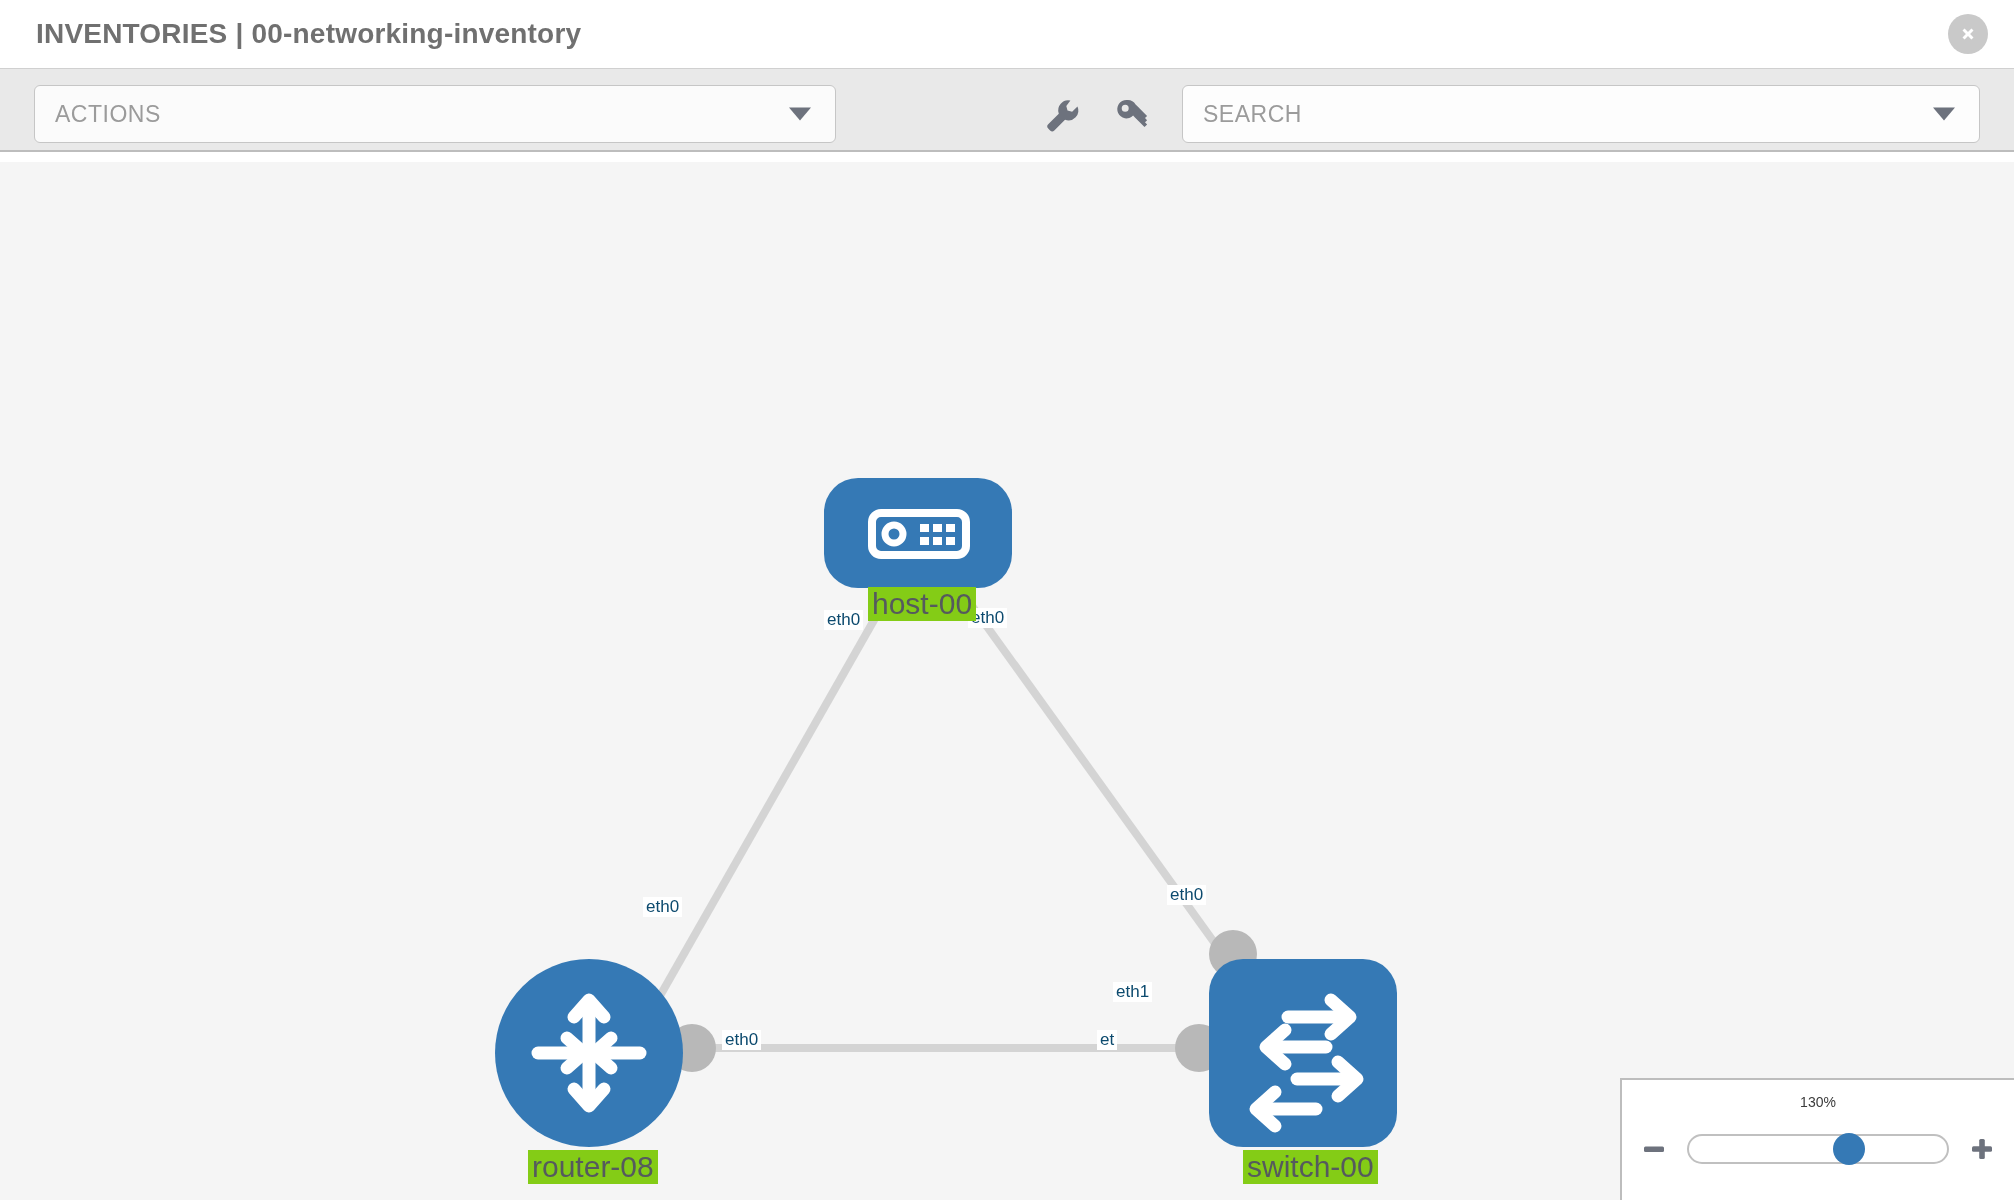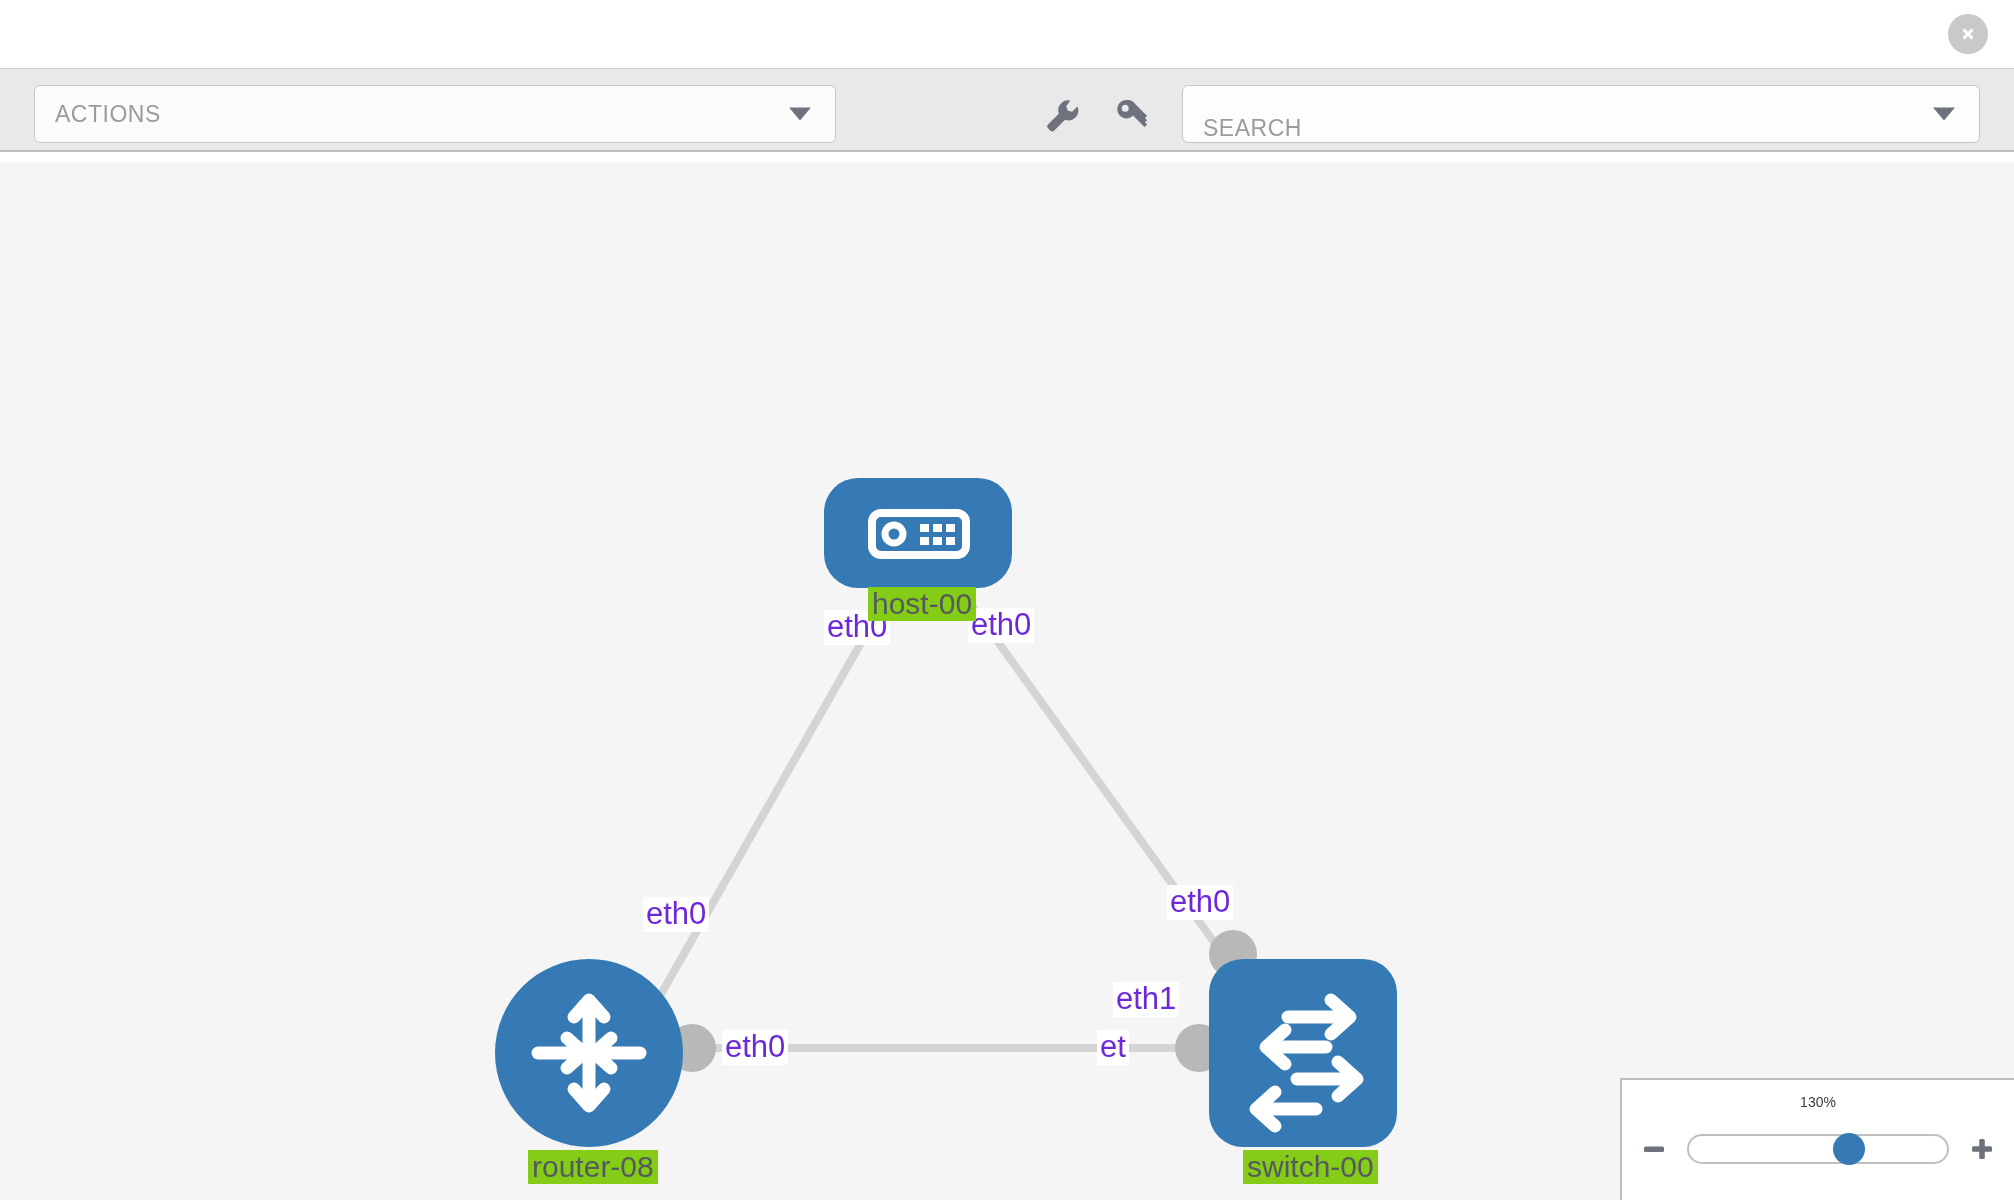--- a/index.html
+++ b/index.html
@@ -64,41 +64,41 @@
     cursor: pointer;
   }
   .tool-icon.wrench { left: 1038px; }
   .tool-icon.key    { left: 1110px; }
 
   .search-box {
     position: absolute; left: 1182px; top: 16px;
     width: 798px; height: 58px;
     background: #fdfdfd;
     border: 1px solid #c6c6c6; border-radius: 6px;
-    display: flex; align-items: flex-end;
+    display: flex; align-items: center;
     cursor: text;
   }
   .search-label {
     margin-left: 20px; font-size: 23px; color: #9b9b9b; letter-spacing: .5px;
   }
 
   
   .canvas {
     position: absolute; left: 0; top: 162px;
     width: 2014px; height: 1038px;
     background: #f5f5f5;
     overflow: hidden;
   }
   .canvas svg { position: absolute; left: 0; top: 0; }
 
   .edge-label {
     position: absolute;
     background: #ffffff;
-    color: #6d28d9;
-    font-size: 31px;
+    color: #0c4a6e;
+    font-size: 17px;
     line-height: 1.05;
     padding: 1px 3px;
     white-space: nowrap;
   }
   .node-label {
     position: absolute;
     background: #84cc16;
     color: #555a5e;
     font-size: 30px;
     line-height: 1.05;
@@ -144,20 +144,21 @@
     background: #3579b5;
     cursor: grab;
   }
 </style>
 </head>
 <body>
 
 <div id="app">
 
   <div class="header">
+    <div class="header-title">INVENTORIES | 00-networking-inventory</div>
     <div class="close-btn">
       <svg width="26" height="26" viewBox="0 0 26 26" aria-hidden="true">
         <path d="M7.5 9.6 L9.6 7.5 L13 10.9 L16.4 7.5 L18.5 9.6 L15.1 13 L18.5 16.4 L16.4 18.5 L13 15.1 L9.6 18.5 L7.5 16.4 L10.9 13 Z" fill="#ffffff"></path>
       </svg>
     </div>
   </div>
 
   <div class="toolbar">
 
     <div class="actions-select">

